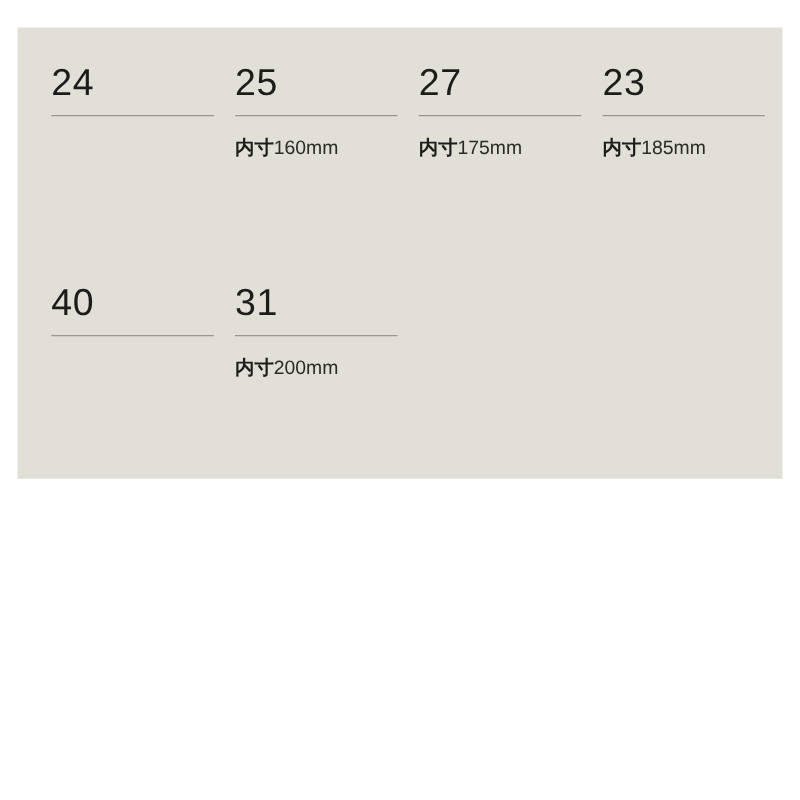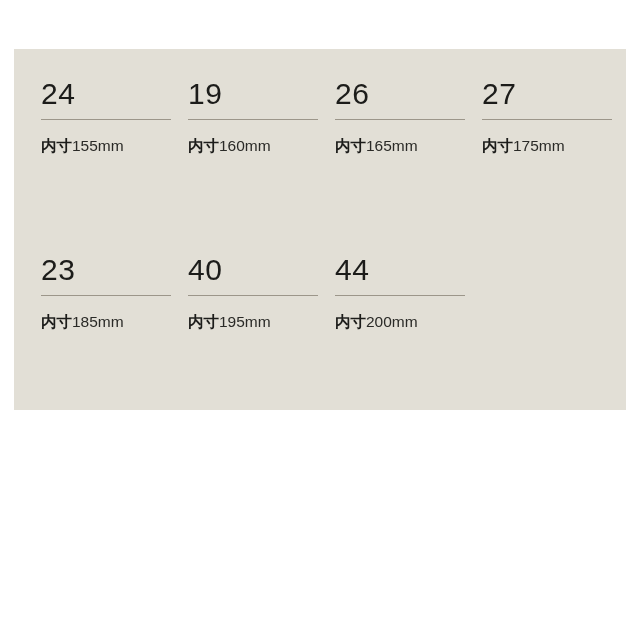--- a/index.html
+++ b/index.html
@@ -17,21 +17,20 @@
   }
 
   #size-chart-panel {
     position: absolute;
     left: 14px;
     top: 22px;
     width: 612px;
     height: 361px;
     background: #e2dfd6;
     box-sizing: border-box;
-    margin-top: 27px;
   }
 
   .size-grid {
     position: absolute;
     left: 0;
     top: 0;
     width: 100%;
     height: 100%;
     display: grid;
     grid-template-columns: repeat(4, 1fr);
@@ -91,40 +90,30 @@
 </style>
 </head>
 <body>
 
 <div id="size-chart-panel">
   <div class="size-grid">
 
     <div class="size-cell">
       <span class="size-number">24</span>
       <span class="size-rule"></span>
-      <span class="size-inner">
-        <span class="label-jp">内寸</span><span class="label-val">155mm</span>
-      </span>
     </div>
 
     <div class="size-cell">
-      <span class="size-number">19</span>
+      <span class="size-number">25</span>
       <span class="size-rule"></span>
       <span class="size-inner">
         <span class="label-jp">内寸</span><span class="label-val">160mm</span>
       </span>
     </div>
 
-    <div class="size-cell">
-      <span class="size-number">26</span>
-      <span class="size-rule"></span>
-      <span class="size-inner">
-        <span class="label-jp">内寸</span><span class="label-val">165mm</span>
-      </span>
-    </div>
 
     <div class="size-cell">
       <span class="size-number">27</span>
       <span class="size-rule"></span>
       <span class="size-inner">
         <span class="label-jp">内寸</span><span class="label-val">175mm</span>
       </span>
     </div>
 
 
@@ -132,27 +121,24 @@
       <span class="size-number">23</span>
       <span class="size-rule"></span>
       <span class="size-inner">
         <span class="label-jp">内寸</span><span class="label-val">185mm</span>
       </span>
     </div>
 
     <div class="size-cell">
       <span class="size-number">40</span>
       <span class="size-rule"></span>
-      <span class="size-inner">
-        <span class="label-jp">内寸</span><span class="label-val">195mm</span>
-      </span>
     </div>
 
     <div class="size-cell">
-      <span class="size-number">44</span>
+      <span class="size-number">31</span>
       <span class="size-rule"></span>
       <span class="size-inner">
         <span class="label-jp">内寸</span><span class="label-val">200mm</span>
       </span>
     </div>
 
   </div>
 </div>
 
 </body></html>

